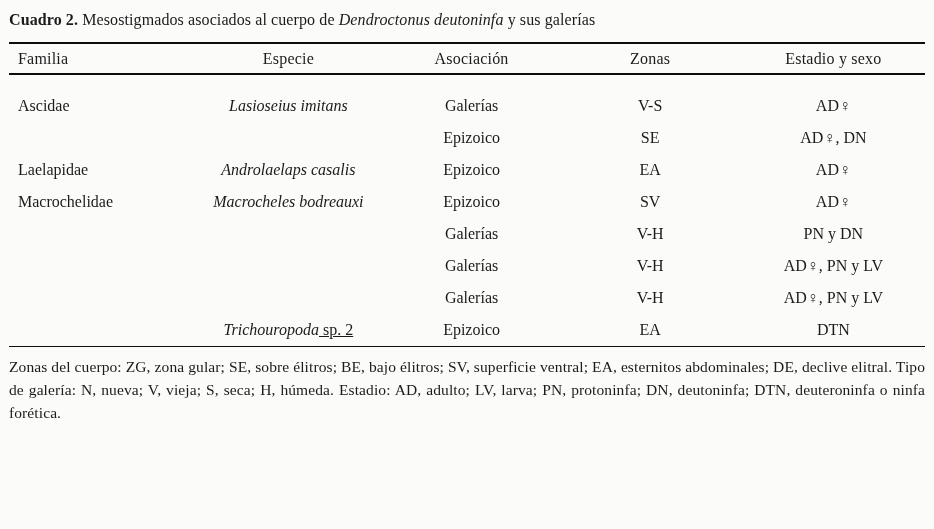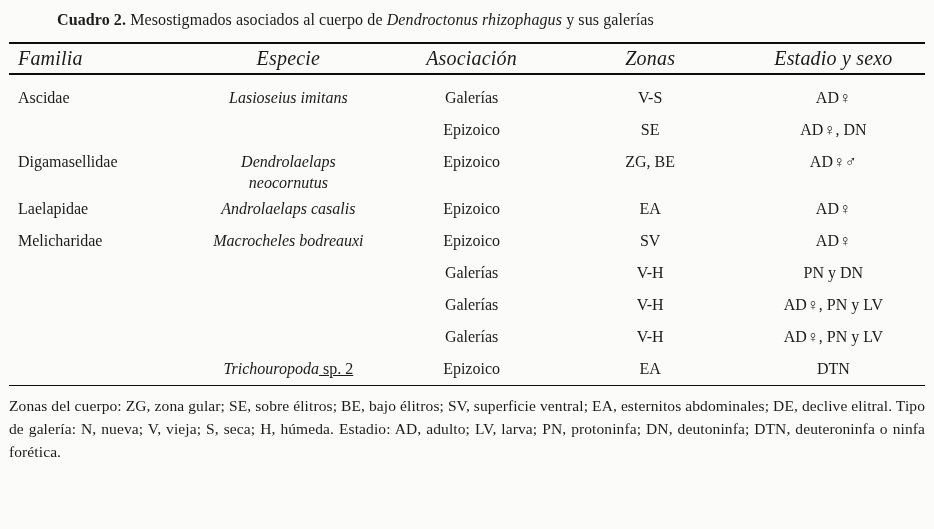--- a/index.html
+++ b/index.html
@@ -16,80 +16,79 @@
     padding: 8px 9px 0 9px;
     box-sizing: border-box;
     width: 934px;
   }
   .caption {
     font-size: 16px;
     line-height: 20px;
     margin: 2px 0 12px 0;
     letter-spacing: 0.1px;
   }
-  .caption .b { font-weight: bold; margin-left: 48px; }
+  .caption .b { font-weight: bold; }
   .caption .i { font-style: italic; }
 
   table.main {
     width: 916px;
     border-collapse: collapse;
     table-layout: fixed;
     border-top: 2.5px solid #0d0d0d;
     border-bottom: 1.5px solid #0d0d0d;
   }
   col.c1 { width: 20%; }
   col.c2 { width: 21%; }
   col.c3 { width: 19%; }
   col.c4 { width: 20%; }
   col.c5 { width: 20%; }
 
   thead tr { border-bottom: 2px solid #0d0d0d; }
   th {
-    font-style: italic;
     font-weight: normal;
-    font-size: 20px;
+    font-size: 16px;
     height: 29px;
     vertical-align: middle;
     text-align: center;
     padding: 0;
     letter-spacing: 0.2px;
   }
   th.left, td.left { text-align: left; padding-left: 9px; }
 
   td {
     font-size: 16px;
     line-height: 21px;
     height: 27px;
     vertical-align: top;
     text-align: center;
     padding: 5px 0 0 0;
     white-space: nowrap;
   }
   td.left { white-space: normal; }
-  tbody tr:first-child td { padding-top: 12px; }
+  tbody tr:first-child td { padding-top: 20px; }
   .sp-i { font-style: italic; white-space: pre-line; }
   .sp-r { font-style: normal; text-decoration: underline; }
 
   .footnote {
     width: 916px;
     font-size: 15.5px;
     line-height: 23px;
     margin-top: 8px;
     text-align: justify;
     text-align-last: left;
     letter-spacing: 0.1px;
   }
 </style>
 </head>
 <body>
 
 <div class="sheet">
 
   <div class="caption">
-    <span class="b">Cuadro 2.</span><span> Mesostigmados asociados al cuerpo de </span><span class="i">Dendroctonus rhizophagus</span><span> y sus galerías</span>
+    <span class="b">Cuadro 2.</span><span> Mesostigmados asociados al cuerpo de </span><span class="i">Dendroctonus deutoninfa</span><span> y sus galerías</span>
   </div>
 
   <table class="main">
     <colgroup>
       <col class="c1">
         <col class="c2">
         <col class="c3">
         <col class="c4">
         <col class="c5">
     </colgroup>
@@ -112,39 +111,31 @@
     </tr>
 
     <tr>
       <td class="left"></td>
       <td><span class="sp-i"></span><span class="sp-r"></span></td>
       <td>Epizoico</td>
       <td>SE</td>
       <td>AD♀, DN</td>
     </tr>
 
-    <tr>
-      <td class="left">Digamasellidae</td>
-      <td><span class="sp-i">Dendrolaelaps
-neocornutus</span><span class="sp-r"></span></td>
-      <td>Epizoico</td>
-      <td>ZG, BE</td>
-      <td>AD♀♂</td>
-    </tr>
 
     <tr>
       <td class="left">Laelapidae</td>
       <td><span class="sp-i">Androlaelaps casalis</span><span class="sp-r"></span></td>
       <td>Epizoico</td>
       <td>EA</td>
       <td>AD♀</td>
     </tr>
 
     <tr>
-      <td class="left">Melicharidae</td>
+      <td class="left">Macrochelidae</td>
       <td><span class="sp-i">Macrocheles bodreauxi</span><span class="sp-r"></span></td>
       <td>Epizoico</td>
       <td>SV</td>
       <td>AD♀</td>
     </tr>
 
 
     <tr>
       <td class="left"></td>
       <td><span class="sp-i"></span><span class="sp-r"></span></td>

